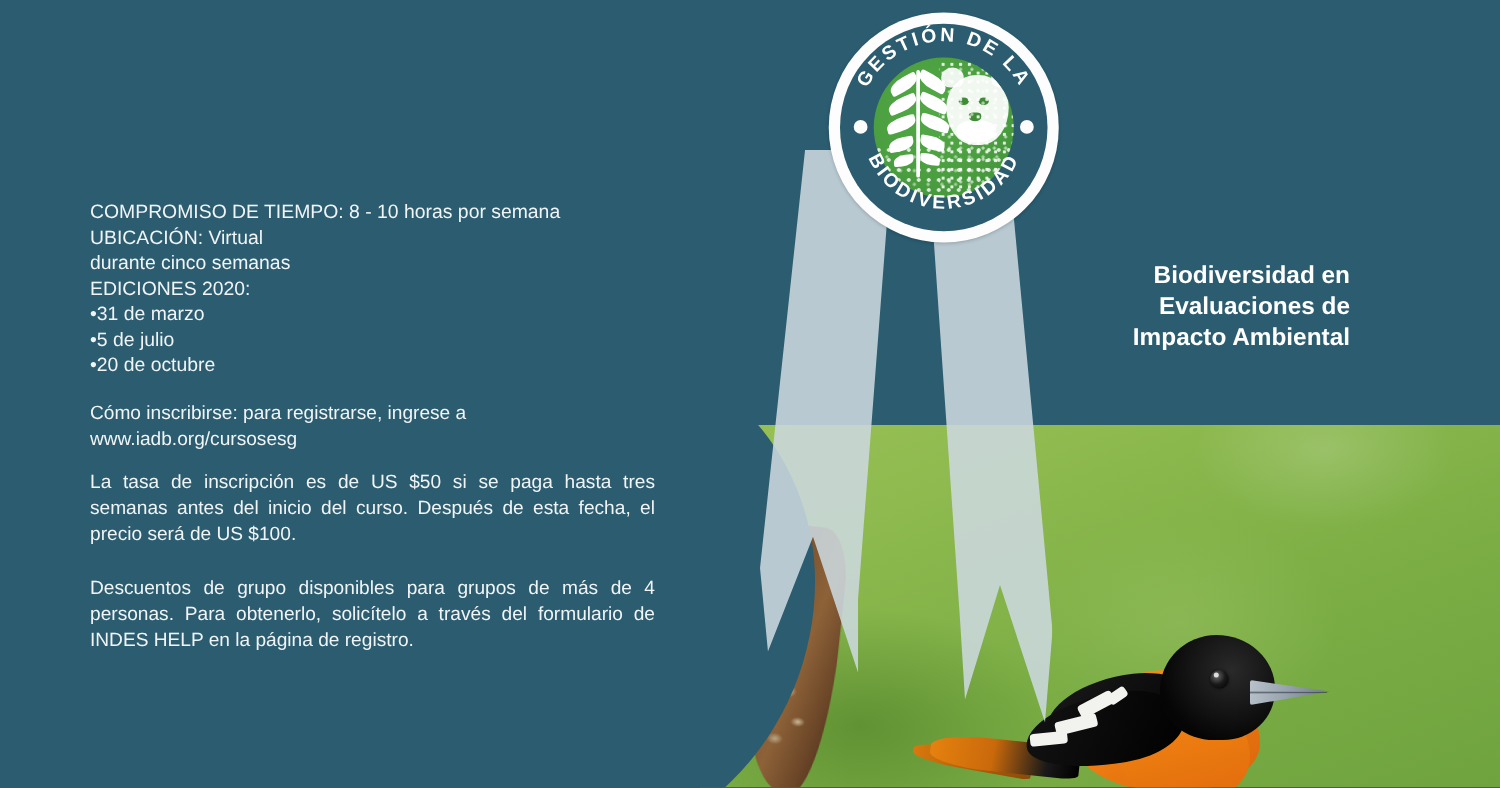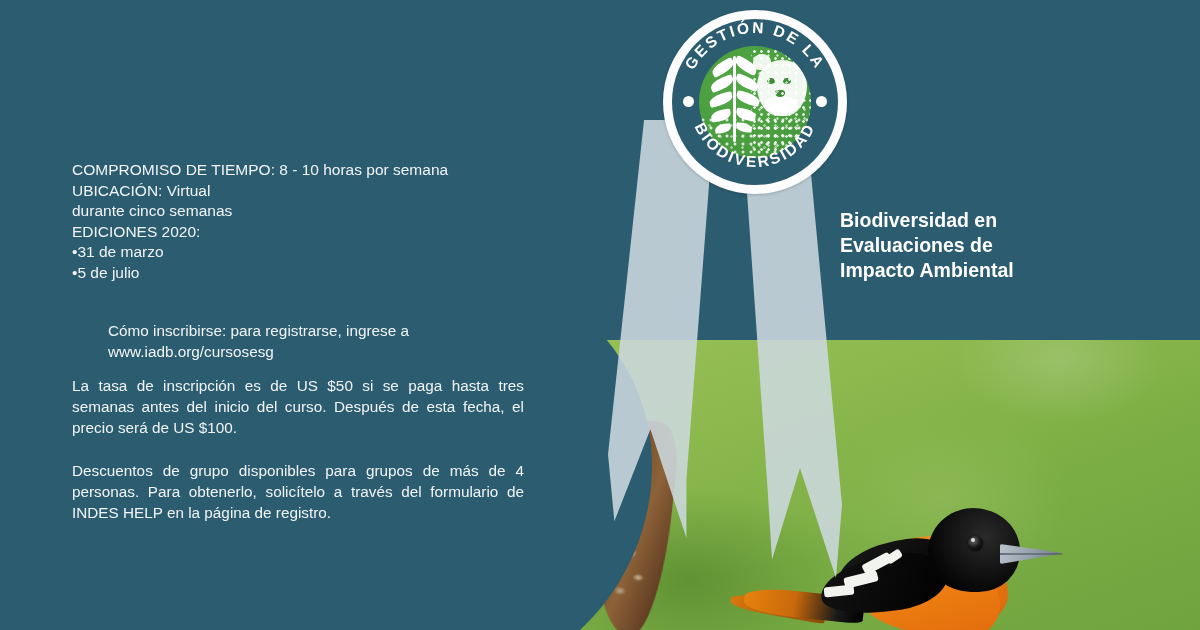--- a/index.html
+++ b/index.html
@@ -212,28 +212,28 @@
   
   .info-block{
     position:absolute;left:72px;top:160px;width:470px;
     color:#f1f4f5;font-size:15.5px;line-height:20.5px;
   }
   .info-block .line{white-space:pre-wrap;}
   .para{
     position:absolute;left:72px;width:452px;
     color:#f1f4f5;font-size:15.3px;line-height:21px;
   }
-  .para.p-register{top:320px;margin-left:36px;}
+  .para.p-register{top:320px;}
   .para.p-fee{top:375px;text-align:justify;}
   .para.p-group{top:448px;text-align:justify;margin-top:12px;}
 
   .course-title{
     position:absolute;left:840px;top:208px;width:240px;
     color:#ffffff;font-weight:bold;font-size:19.5px;line-height:25px;
-    text-align:left;
+    text-align:right;
   }
   .course-mode{
     position:absolute;left:840px;top:336px;width:240px;
     color:#ffffff;font-weight:bold;font-size:17px;text-align:center;
   }
 </style>
 </head>
 <body>
 
 <div id="flyer">
@@ -318,20 +318,21 @@
     </svg>
   </div>
 
   <div class="info-block">
     <div class="line">COMPROMISO DE TIEMPO: 8 - 10 horas por semana</div>
     <div class="line">UBICACIÓN: Virtual</div>
     <div class="line">durante cinco semanas</div>
     <div class="line">EDICIONES 2020:</div>
     <div class="line">•31 de marzo</div>
     <div class="line">•5 de julio</div>
+    <div class="line">•20 de octubre</div>
   </div>
 
   <div class="para p-register">
     <div>Cómo inscribirse: para registrarse, ingrese a</div>
     <div>www.iadb.org/cursosesg</div>
   </div>
 
   <div class="para p-fee">La tasa de inscripción es de US $50 si se paga hasta tres semanas antes del inicio del curso. Después de esta fecha, el precio será de US $100.</div>
 
   <div class="para p-group">Descuentos de grupo disponibles para grupos de más de 4 personas. Para obtenerlo, solicítelo a través del formulario de INDES HELP en la página de registro.</div>

